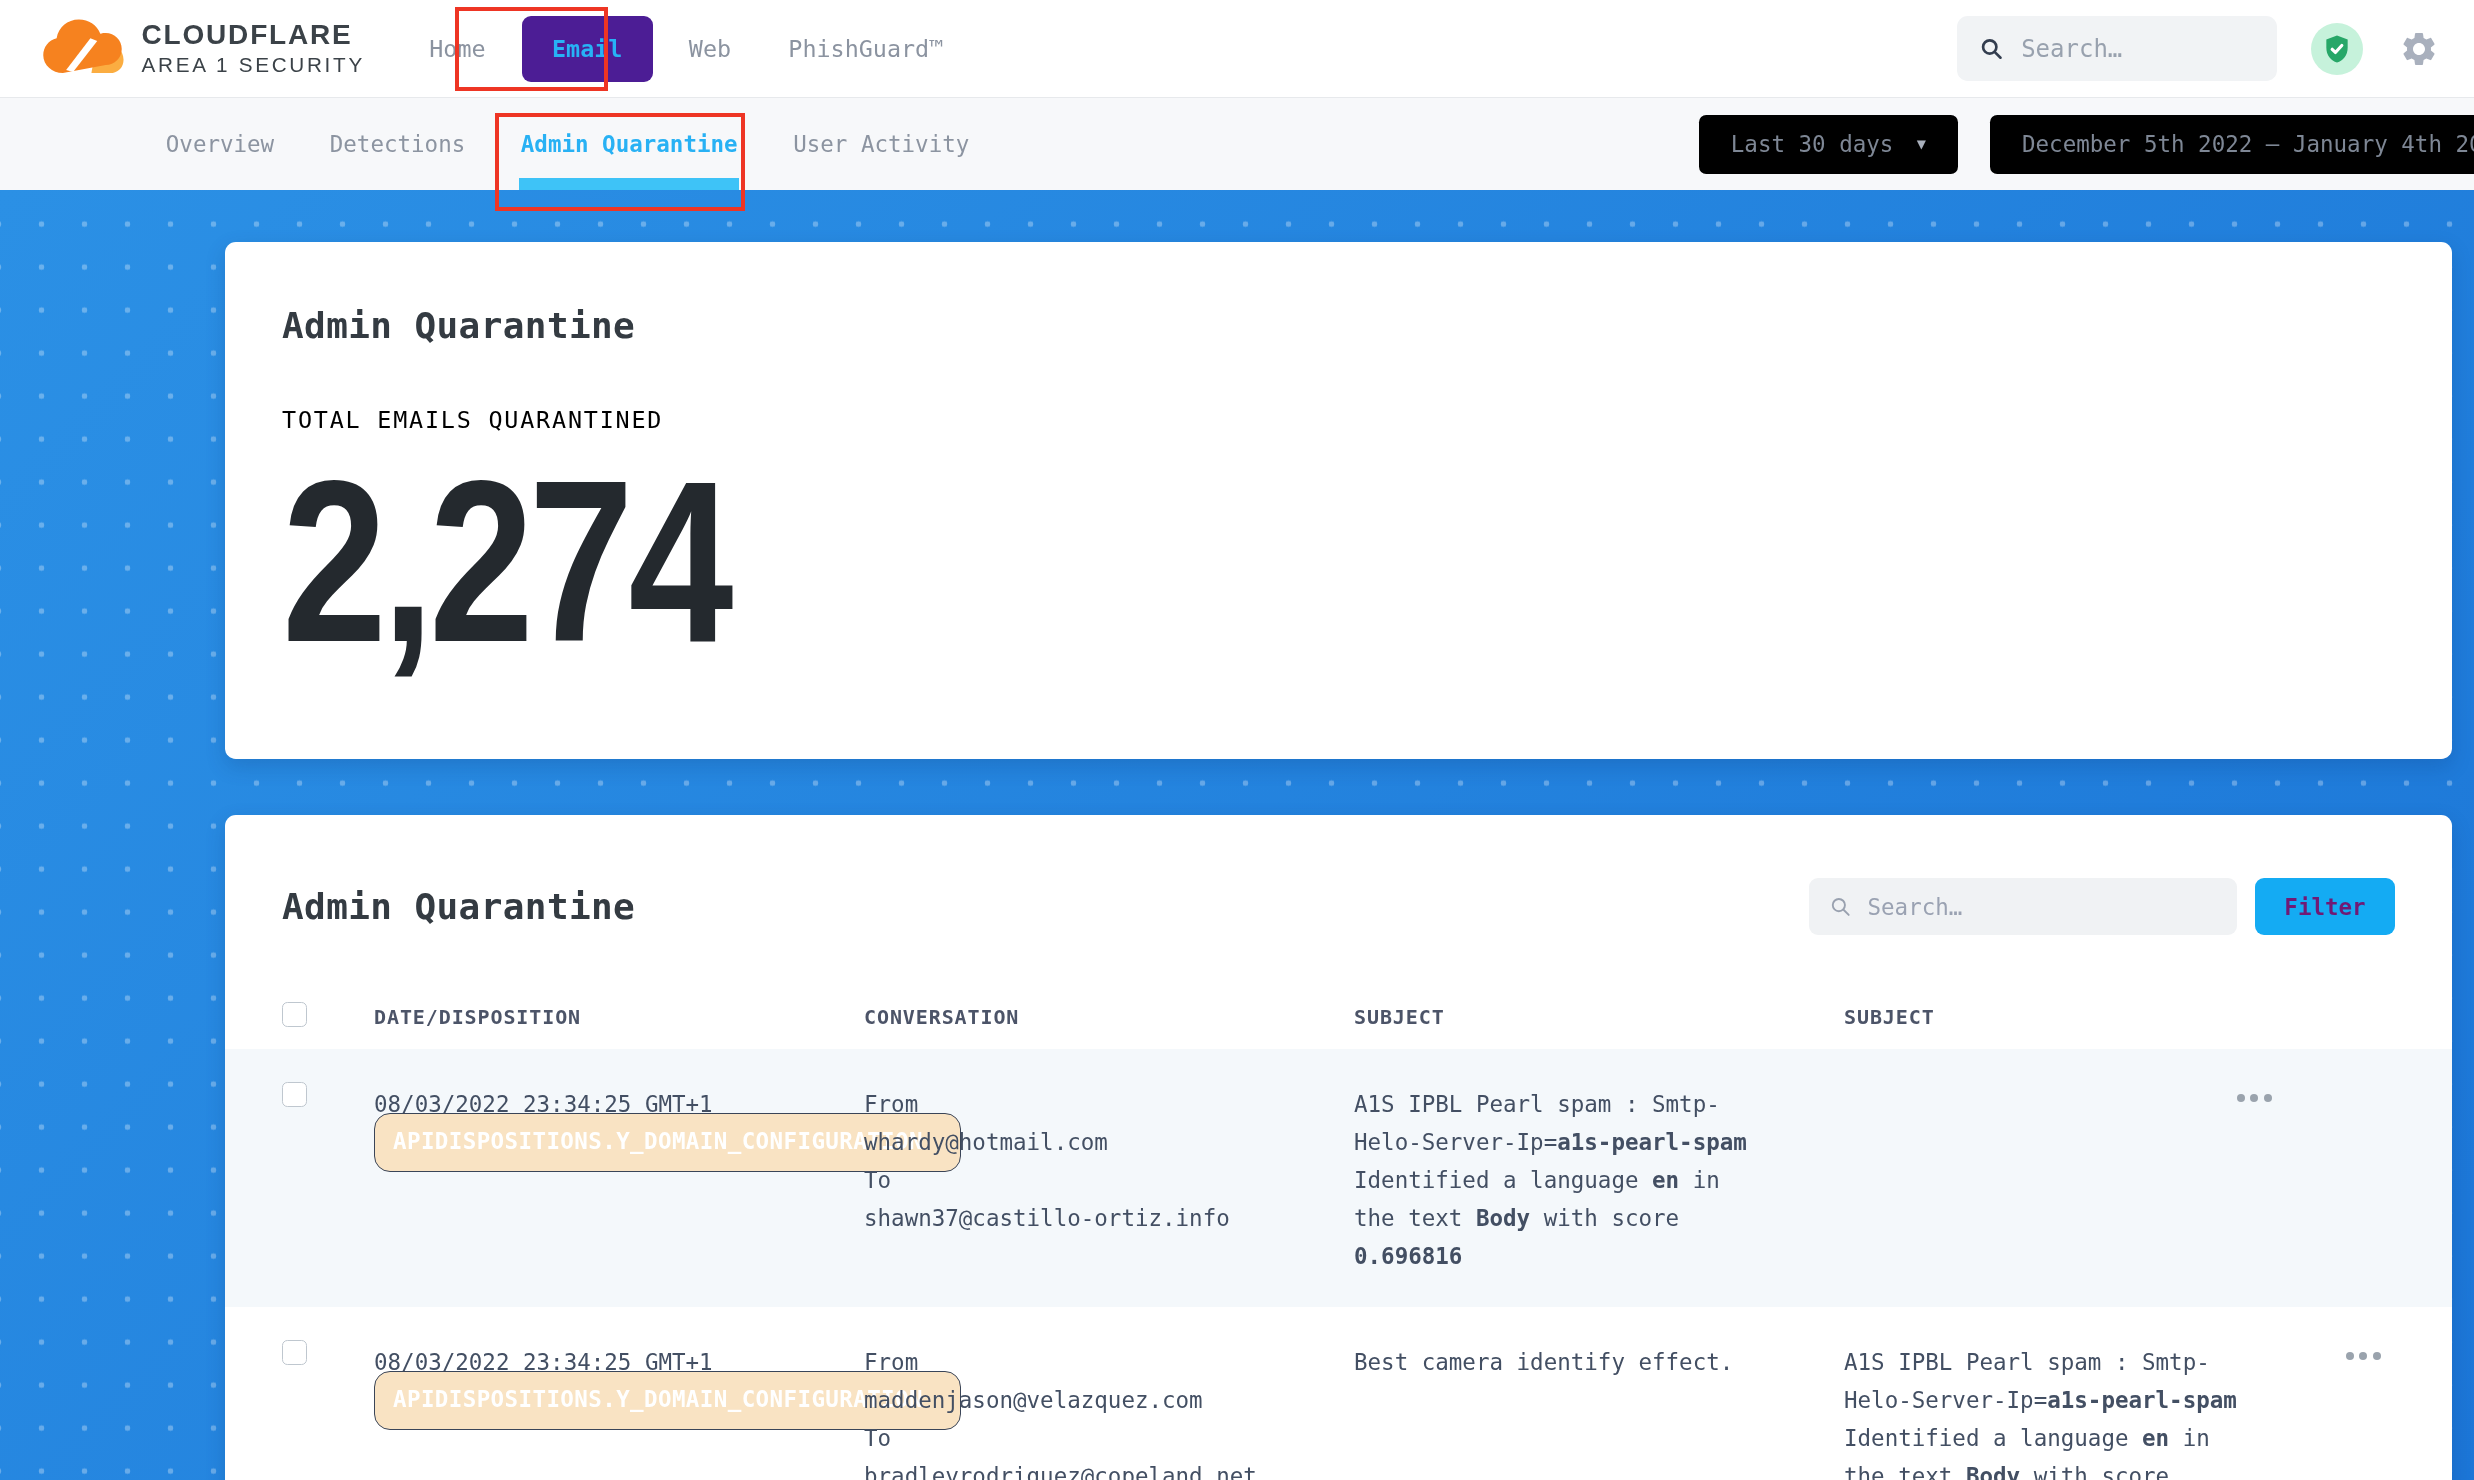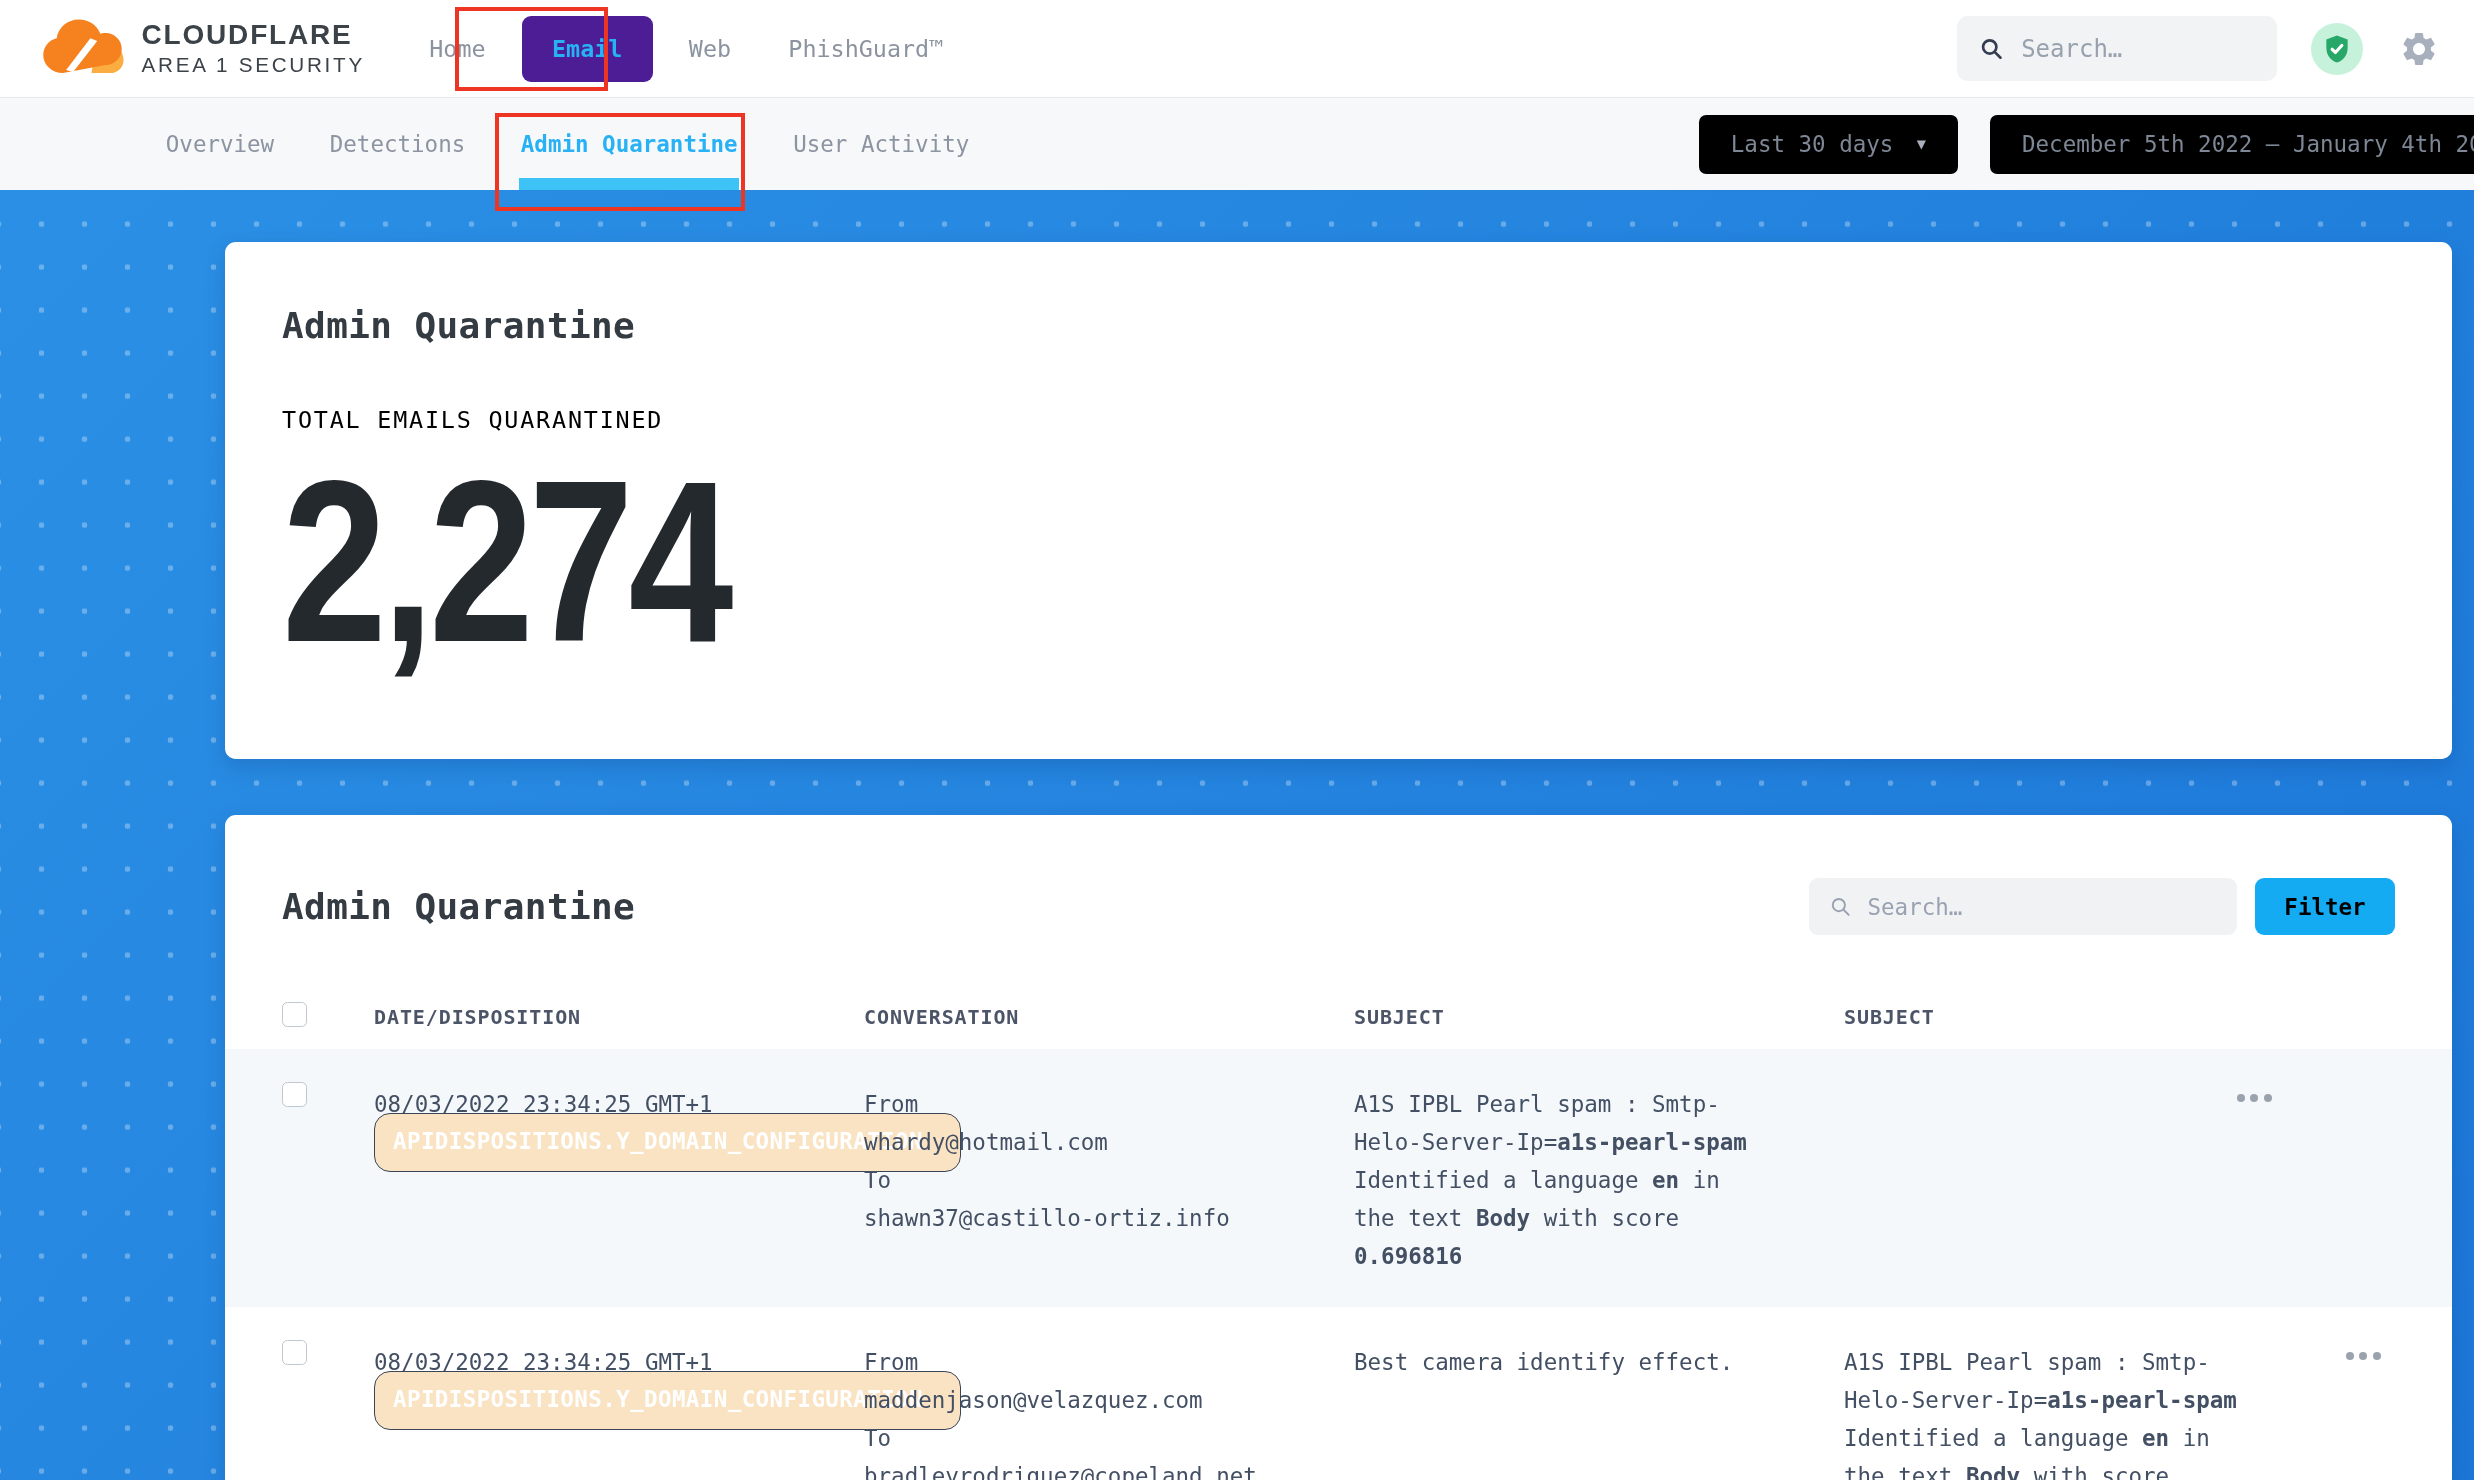--- a/index.html
+++ b/index.html
@@ -93,21 +93,21 @@
     margin-left:auto; width:428px; height:57px; background:#f0f2f4; border-radius:9px;
     display:flex; align-items:center; padding:0 20px; gap:16px;
   }
   .tbl-search input{
     border:none; outline:none; background:transparent; width:100%;
     font-family:inherit; font-size:22.5px; color:#5a6474;
   }
   .tbl-search input::placeholder{ color:#9aa2b2; }
   .filter-btn{
     margin-left:18px; width:140px; height:57px; border:none; border-radius:9px;
-    background:#14abf3; color:#000000; font-family:inherit; font-size:22.5px; font-weight:600;
+    background:#14abf3; color:#701a75; font-family:inherit; font-size:22.5px; font-weight:600;
     cursor:pointer;
   }
 
   
   .tbl{ margin-top:57px; }
   .trow{
     display:grid; grid-template-columns:92px 490px 490px 490px 442px 1fr;
     align-items:start;
   }
   .thead-row{ padding:12.6px 0 20px; }

